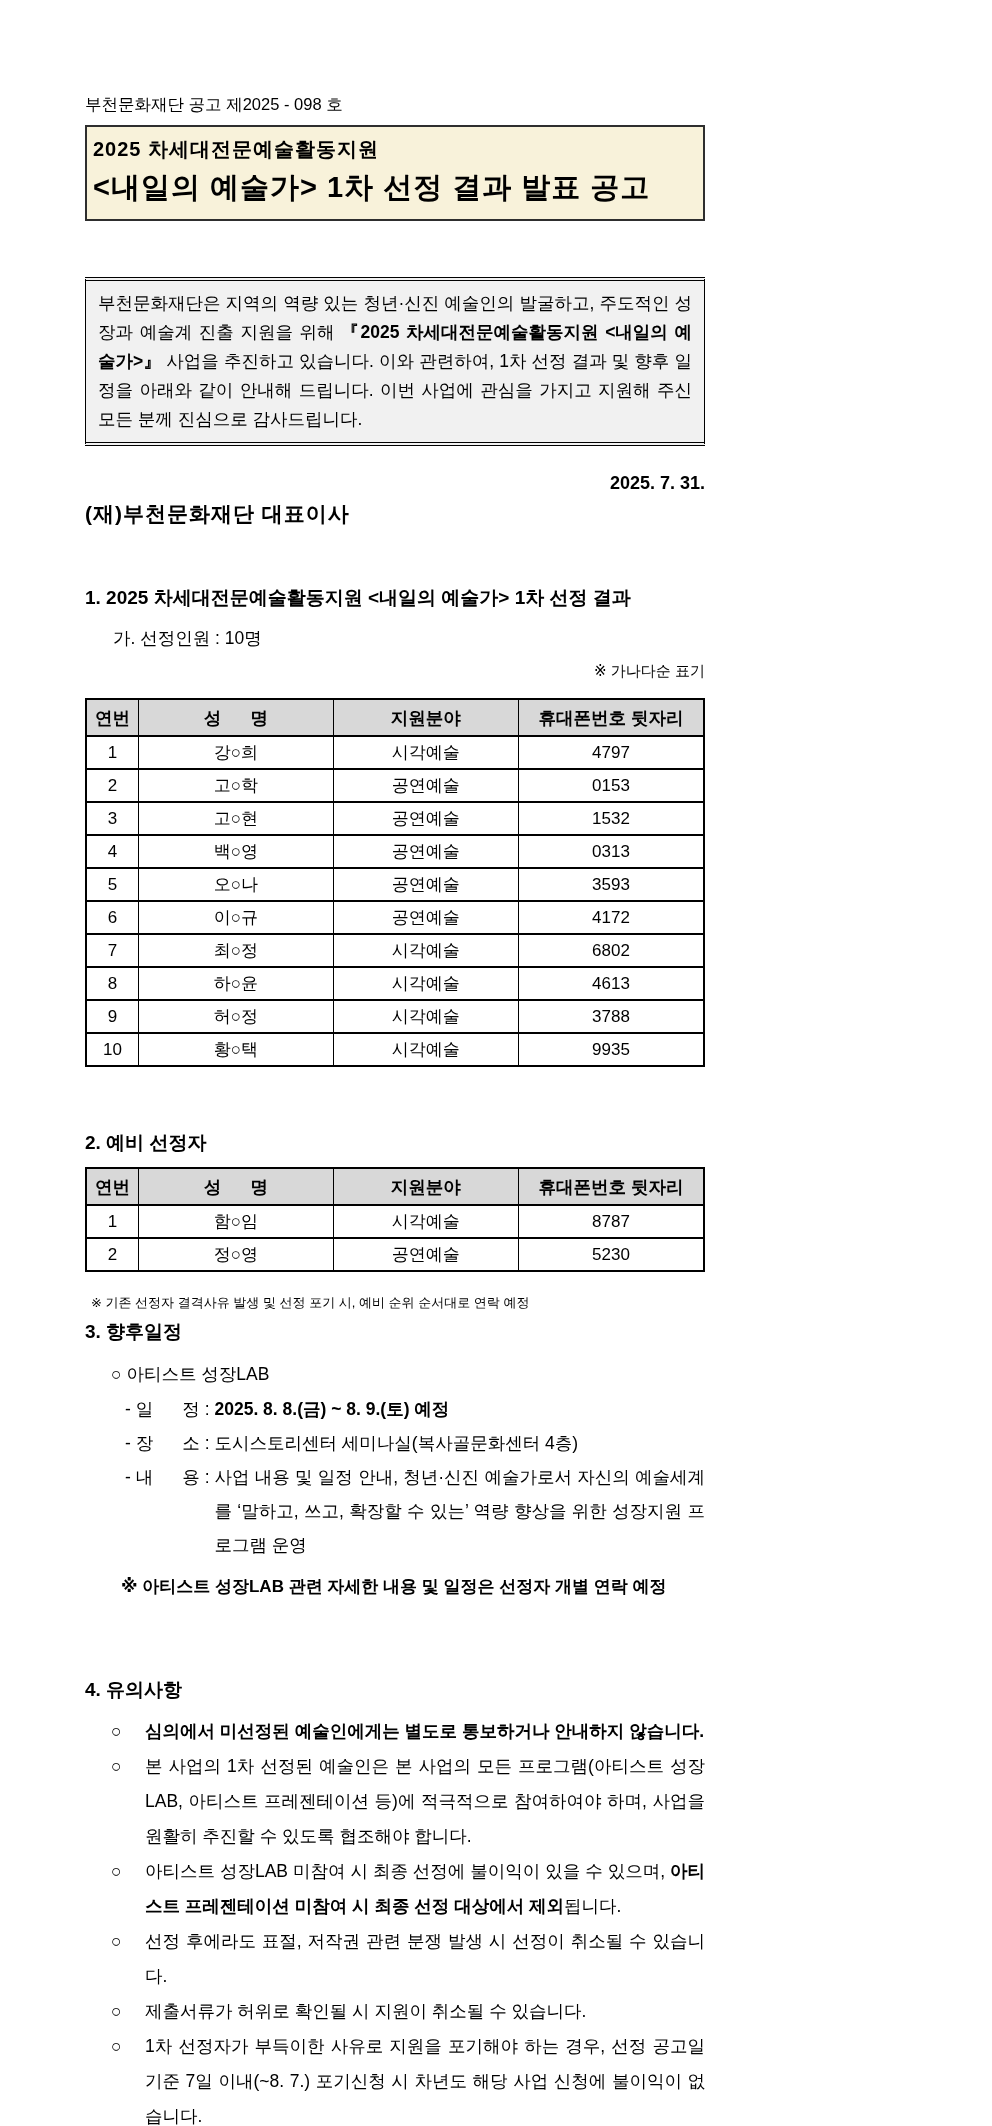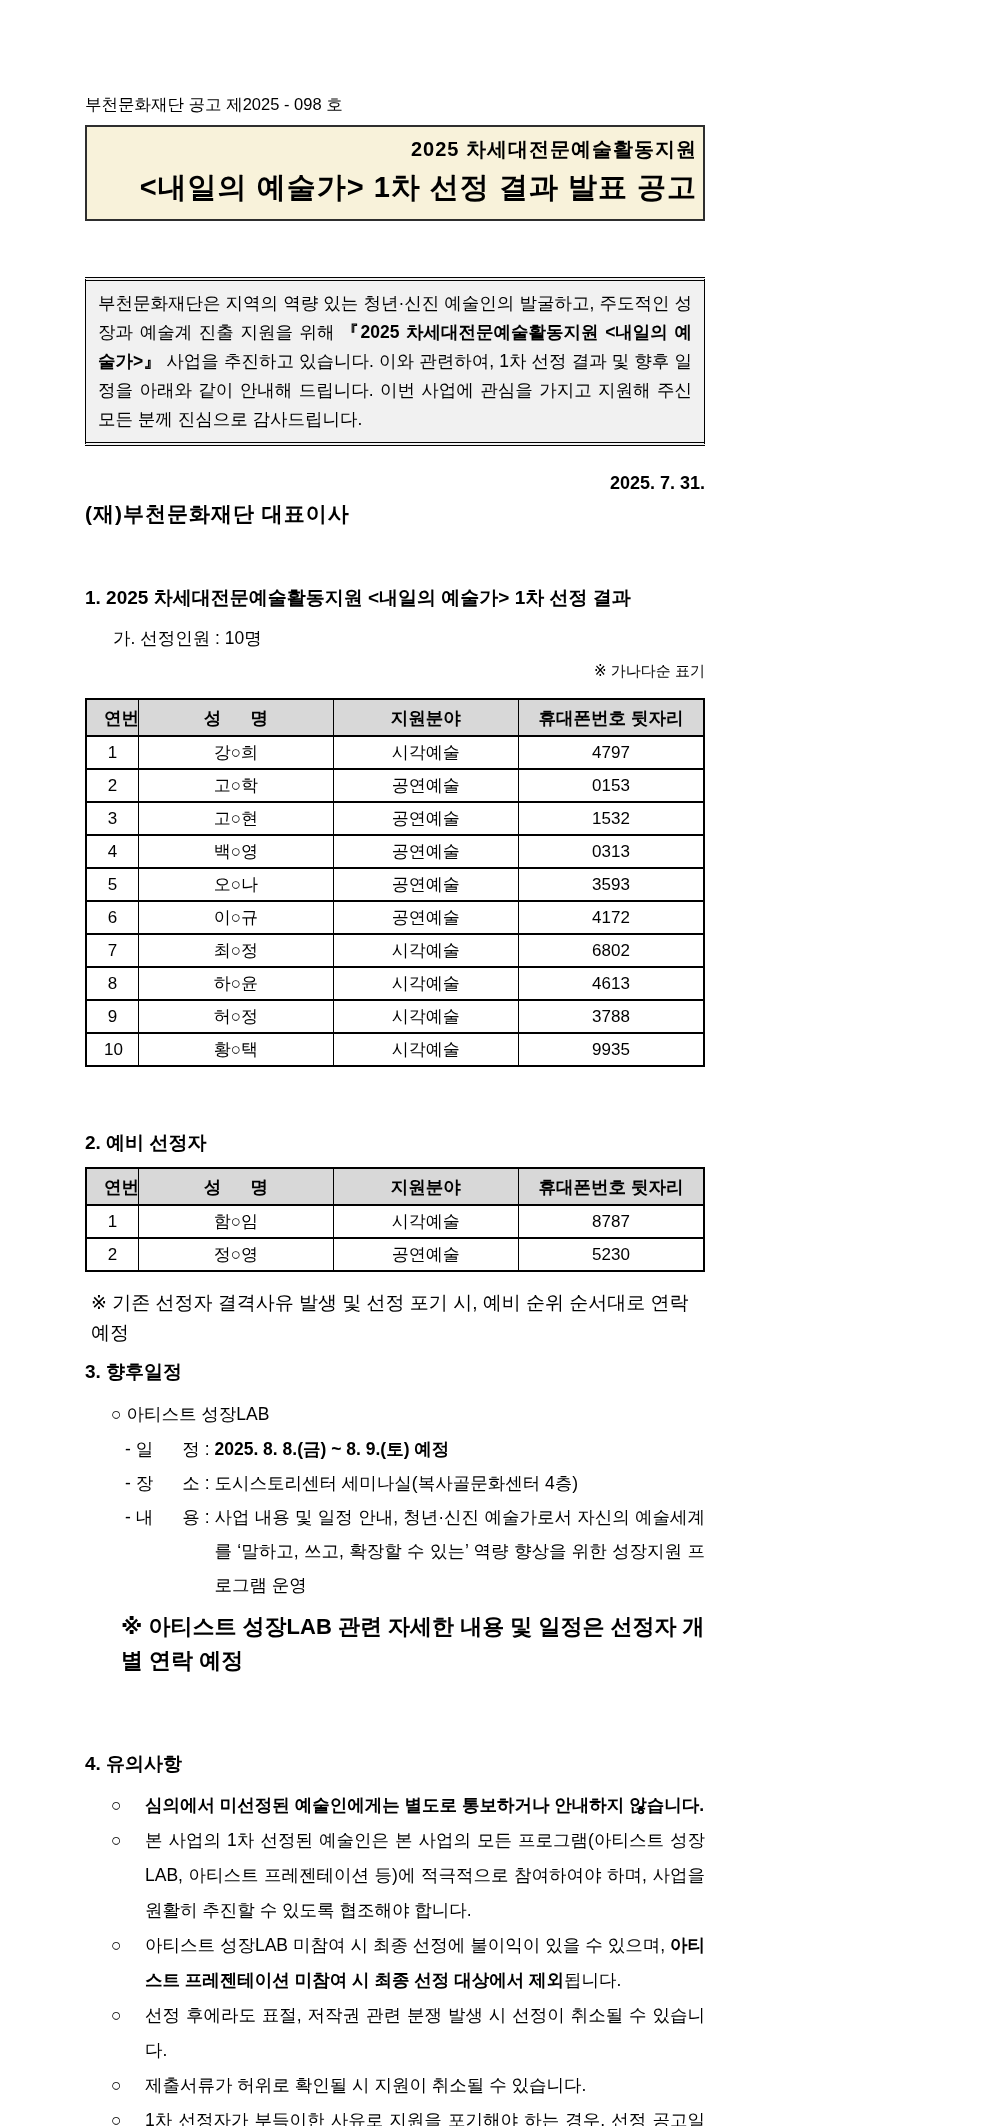--- a/index.html
+++ b/index.html
@@ -9,21 +9,21 @@
     color: #000; box-sizing: border-box;
   }
   * { box-sizing: border-box; }
   .page { padding: 94px 87px 0 85px; width: 792px; }
 
   .notice-number { font-size: 16.5px; margin-bottom: 9px; }
 
   .title-box {
     border: 2px solid var(--box_border, #2e2e2e);
     background: var(--title_bg, #f8f2da);
-    text-align: right; padding: 9px 6px 11px; margin-bottom: 56px;
+    text-align: left; padding: 9px 6px 11px; margin-bottom: 56px;
   }
   .title-line-1 { font-size: 20px; font-weight: bold; letter-spacing: 1px; }
   .title-line-2 { font-size: 29px; font-weight: bold; letter-spacing: 1px; margin-top: 5px; }
 
   .intro-box {
     background: var(--intro_bg, #f1f1f1);
     border-top: 4px double #000; border-bottom: 4px double #000;
     border-left: 1px solid #000; border-right: 1px solid #000;
     padding: 8px 12px; font-size: 17.5px; line-height: 29px;
     text-align: justify; margin-bottom: 24px;
@@ -33,35 +33,35 @@
   .date-line { text-align: right; font-weight: bold; font-size: 18px; line-height: 26px; }
   .issuer-line { text-align: left; font-weight: bold; font-size: 21px; line-height: 36px; margin-bottom: 52px; letter-spacing: 1px; }
 
   .sec-heading { font-size: 19px; font-weight: bold; line-height: 28px; margin: 0 0 10px; }
   .sub-line { font-size: 17.5px; line-height: 32px; padding-left: 28px; }
   .sort-note { text-align: right; font-size: 15px; line-height: 22px; margin: 6px 0 16px; }
 
   table { width: 100%; border-collapse: collapse; table-layout: fixed; border: 2px solid #000; }
   th, td {
     border: 1px solid #000; border-top-width: 2px; border-bottom-width: 2px;
-    text-align: center; padding: 2px 17px; overflow: hidden;
+    text-align: center; padding: 2px 8px; overflow: hidden;
   }
   th { background: var(--th_bg, #d8d8d8); font-weight: bold; white-space: pre; font-size: 17.5px; height: 37px; }
   td { font-size: 17px; height: 33px; }
   .col-no { width: 8.5%; } .col-name { width: 31.5%; } .col-field { width: 30%; } .col-phone { width: 30%; }
   .table-1 { margin-bottom: 62px; }
   .table-2 { margin-bottom: 16px; }
 
-  .note-line { font-size: 19px; line-height: 30px; padding-left: 6px; margin-bottom: 10px; }
+  .note-line { font-size: 13px; line-height: 30px; padding-left: 6px; }
 
   .program-line { font-size: 17.5px; line-height: 36px; padding-left: 26px; }
   .sched-item { display: flex; padding-left: 40px; font-size: 17.5px; line-height: 34px; }
   .sched-label { white-space: pre; flex: none; }
   .sched-value { flex: 1; text-align: justify; }
-  .s3-note { font-size: 22px; font-weight: bold; line-height: 34px; padding-left: 36px; margin: 8px 0 72px; }
+  .s3-note { font-size: 17px; font-weight: bold; line-height: 34px; padding-left: 36px; margin: 8px 0 72px; }
 
   .bullet { display: flex; padding-left: 26px; font-size: 17.5px; line-height: 35px; }
   .bullet-marker { width: 34px; flex: none; }
   .bullet-text { flex: 1; text-align: justify; }
 </style>
 </head>
 <body>
 
 <div class="page">
 

